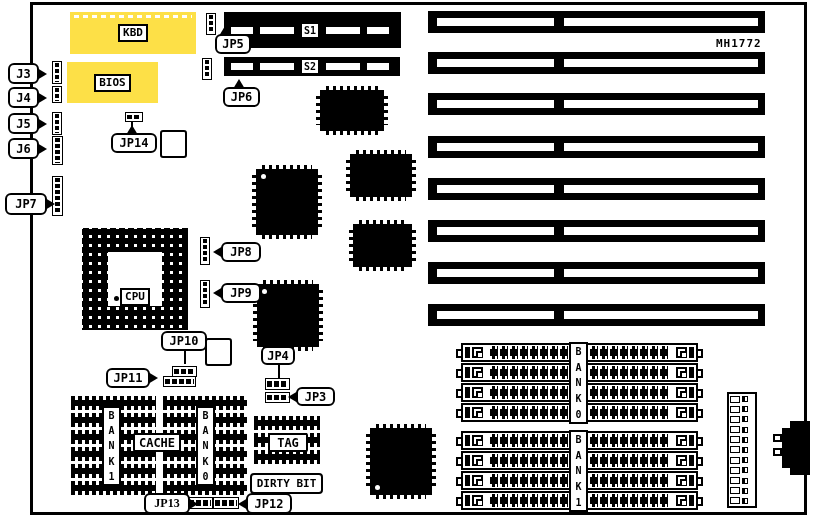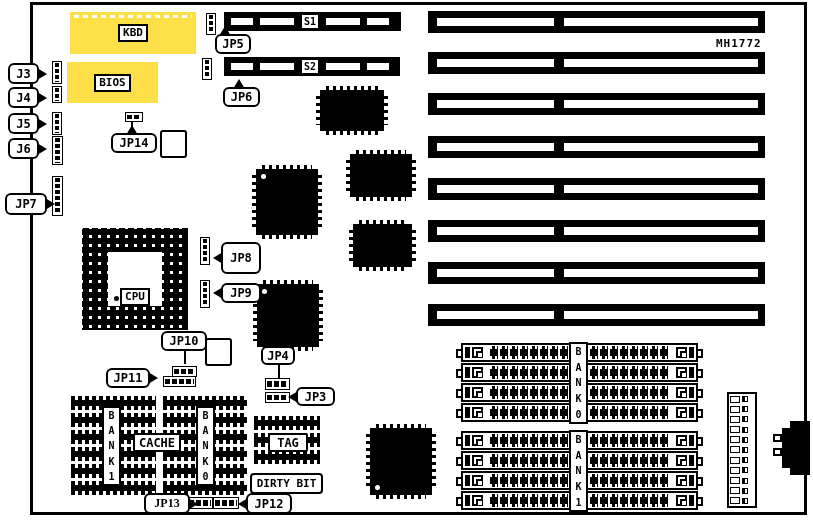--- a/index.html
+++ b/index.html
@@ -116,21 +116,21 @@
   <div class="abs board" style="left:30px;top:2px;width:777px;height:513px;"></div>
 
   <div class="abs blkchip" style="left:70px;top:12px;width:126px;height:42px;">
     <div class="kbd-dash"></div>
     <span class="complabel">KBD</span>
   </div>
   <div class="abs blkchip" style="left:67px;top:62px;width:91px;height:41px;">
     <span class="complabel">BIOS</span>
   </div>
 
-  <div class="slot" style="left:224px;top:12px;width:177px;height:19px;">
+  <div class="slot" style="left:224px;top:12px;width:177px;height:36px;">
     <span class="sd" style="width:22px"></span>
       <span class="sd" style="width:34px"></span>
     <span class="slot-label">S1</span>
     <span class="sd" style="width:34px"></span>
       <span class="sd" style="width:22px"></span>
   </div>
   <div class="slot" style="left:224px;top:57px;width:176px;height:19px;">
     <span class="sd" style="width:22px"></span>
       <span class="sd" style="width:34px"></span>
     <span class="slot-label">S2</span>
@@ -200,21 +200,21 @@
     </div>
 
   <div class="cpu" style="left:82px;top:228px;width:106px;height:102px;">
     <div class="cpu-center">
       <span class="complabel">CPU</span>
       <span class="cpu-dot"></span>
     </div>
   </div>
 
   <div class="vconn" style="left:200px;top:237px;width:10px;height:28px;"></div>
-  <div class="callout" style="left:221px;top:242px;width:40px;height:32px;">
+  <div class="callout" style="left:221px;top:242px;width:40px;height:20px;">
     <span>JP8</span>
       <span class="ptr-l"></span>
     </div>
   <div class="vconn" style="left:200px;top:280px;width:10px;height:28px;"></div>
   <div class="callout" style="left:221px;top:283px;width:40px;height:20px;">
     <span>JP9</span>
       <span class="ptr-l"></span>
     </div>
 
   <div class="callout stem-d" style="left:161px;top:331px;width:46px;height:20px;">

